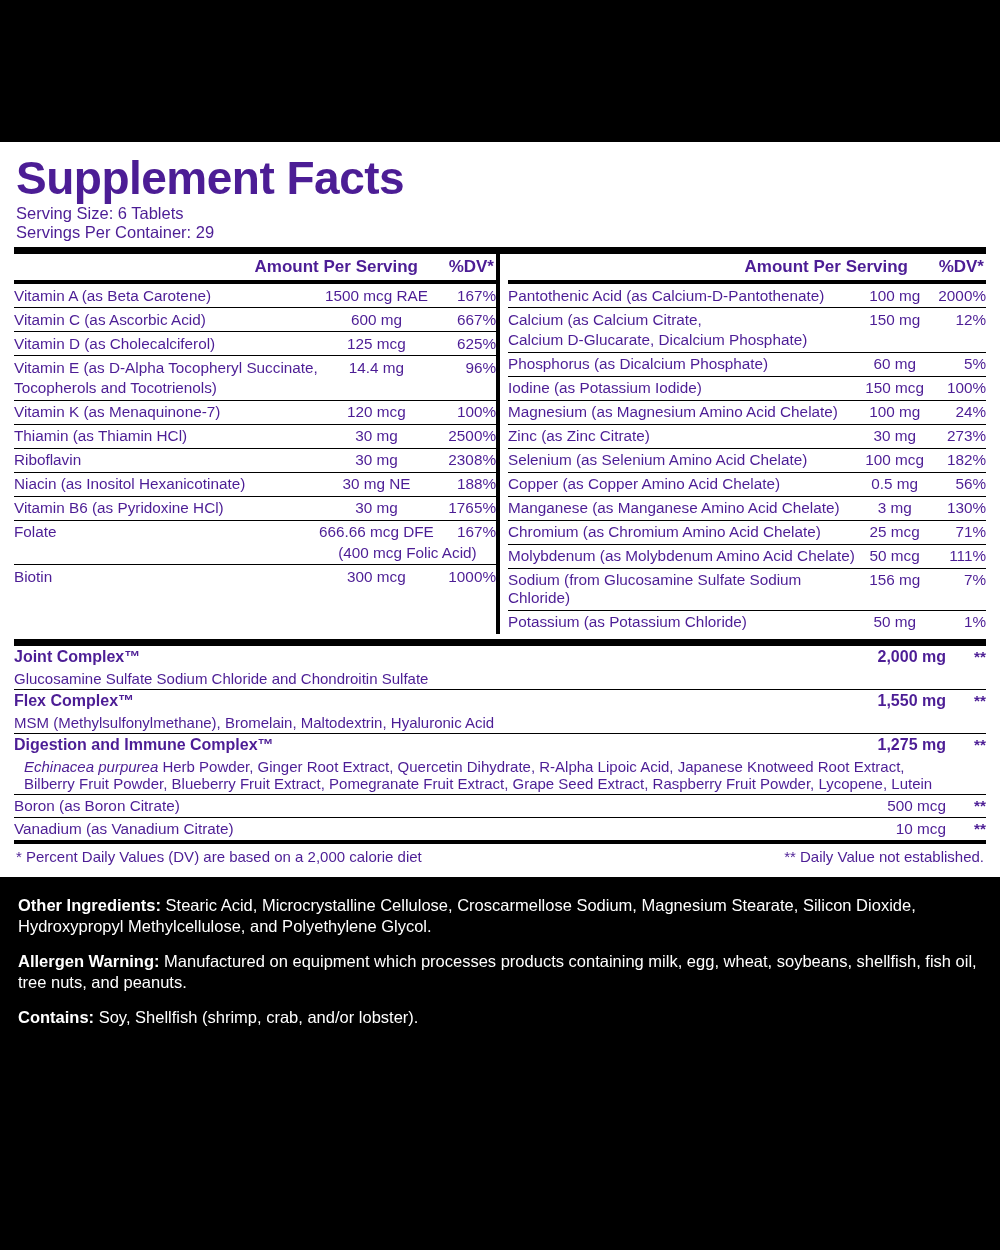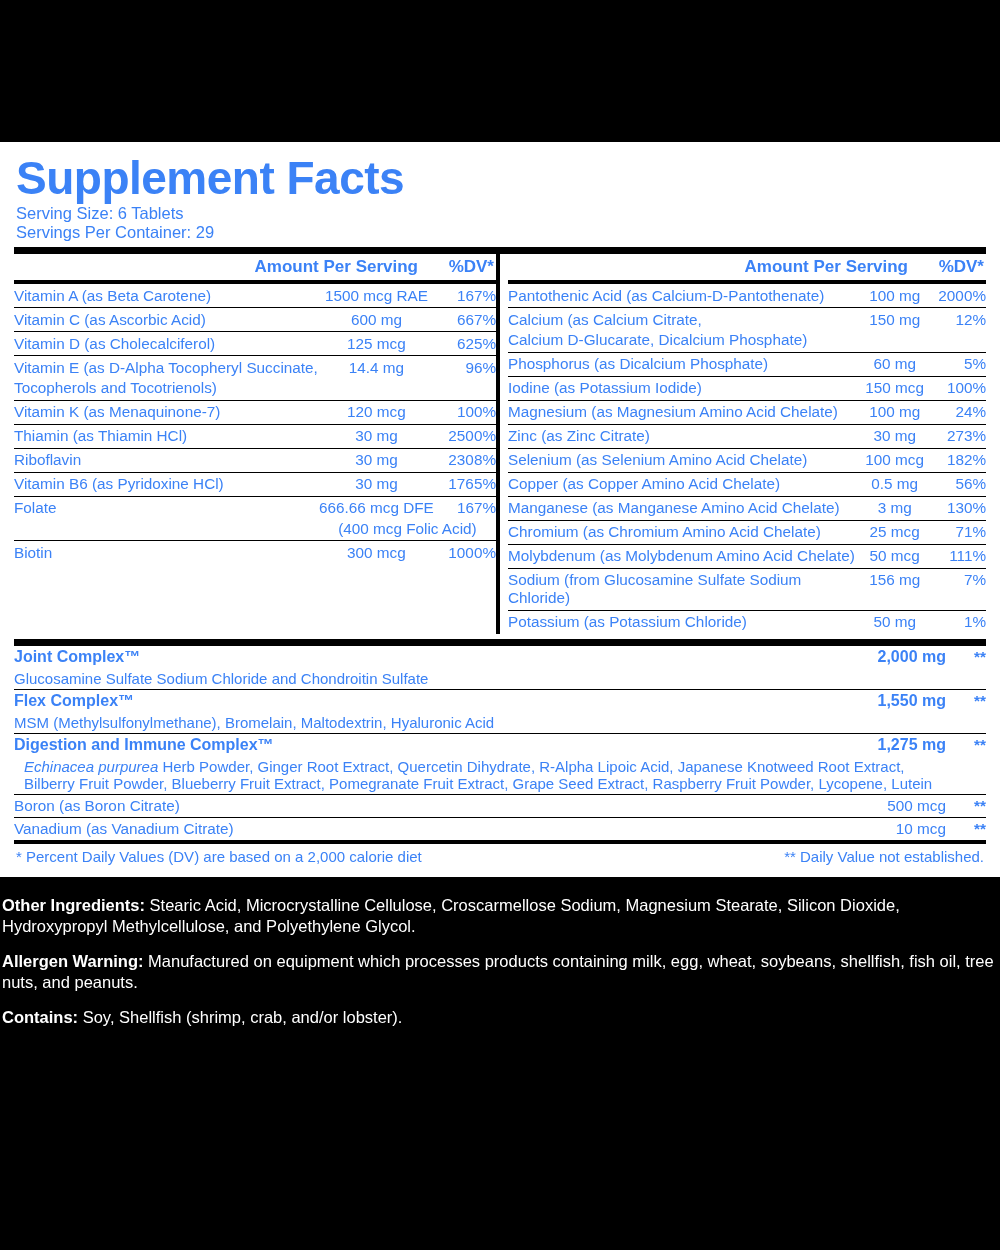--- a/index.html
+++ b/index.html
@@ -16,21 +16,21 @@
     height: 1250px;
     background: #000000;
     overflow: hidden;
   }
   .panel {
     position: absolute;
     left: 0;
     top: 142px;
     width: 1000px;
     background: #ffffff;
-    color: #3b82f6;
+    color: #4c1d95;
     box-sizing: border-box;
     padding: 12px 14px 10px 14px;
   }
   .title {
     font-family: "Liberation Sans", sans-serif;
     font-weight: bold;
     font-size: 46px;
     line-height: 48px;
     letter-spacing: -0.5px;
     margin: 0 0 2px 2px;
@@ -140,21 +140,21 @@
 
   
   .bottom {
     position: absolute;
     left: 0;
     width: 1000px;
     color: #ffffff;
     font-size: 16.5px;
     line-height: 21px;
     box-sizing: border-box;
-    padding: 0 2px;
+    padding: 0 18px;
   }
   .bottom p { margin: 0 0 14px 0; }
   .bottom b { font-weight: bold; }
 </style>
 </head>
 <body>
 
 <div id="page">
 
   <div class="panel">
@@ -207,20 +207,25 @@
               <td class="name">Thiamin (as Thiamin HCl)</td>
               <td class="amt">30 mg</td>
               <td class="dv">2500%</td>
             </tr>
             <tr>
               <td class="name">Riboflavin</td>
               <td class="amt">30 mg</td>
               <td class="dv">2308%</td>
             </tr>
             <tr>
+              <td class="name">Niacin (as Inositol Hexanicotinate)</td>
+              <td class="amt">30 mg NE</td>
+              <td class="dv">188%</td>
+            </tr>
+            <tr>
               <td class="name">Vitamin B6 (as Pyridoxine HCl)</td>
               <td class="amt">30 mg</td>
               <td class="dv">1765%</td>
             </tr>
             <tr>
               <td class="name">Folate</td>
               <td class="amt">666.66 mcg DFE</td>
               <td class="dv">167%</td>
             </tr>
             <tr class="cont">

